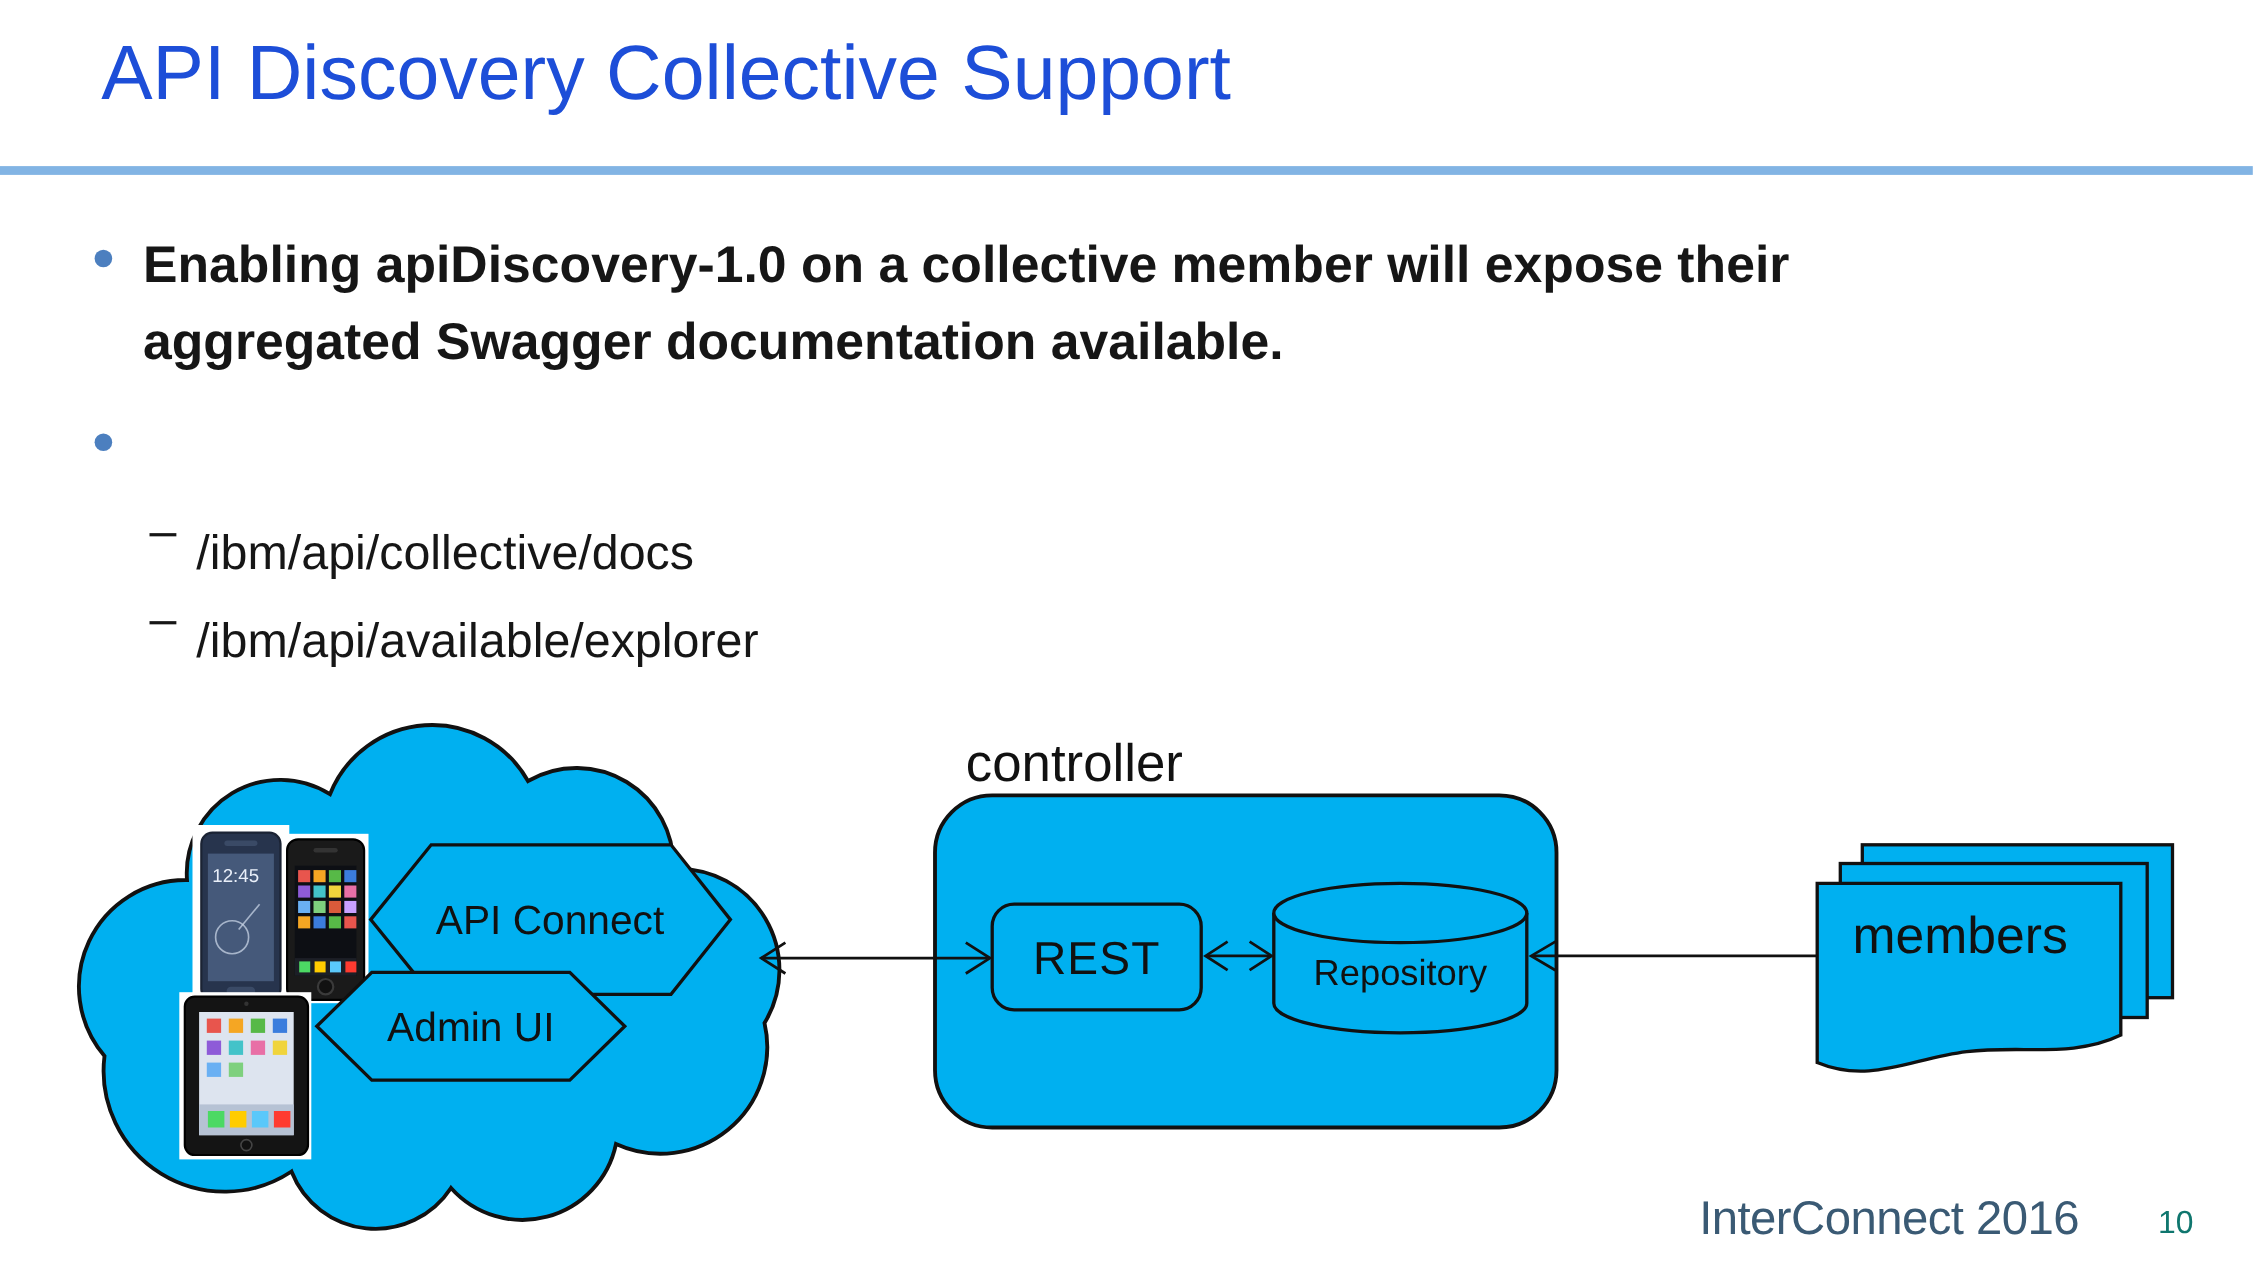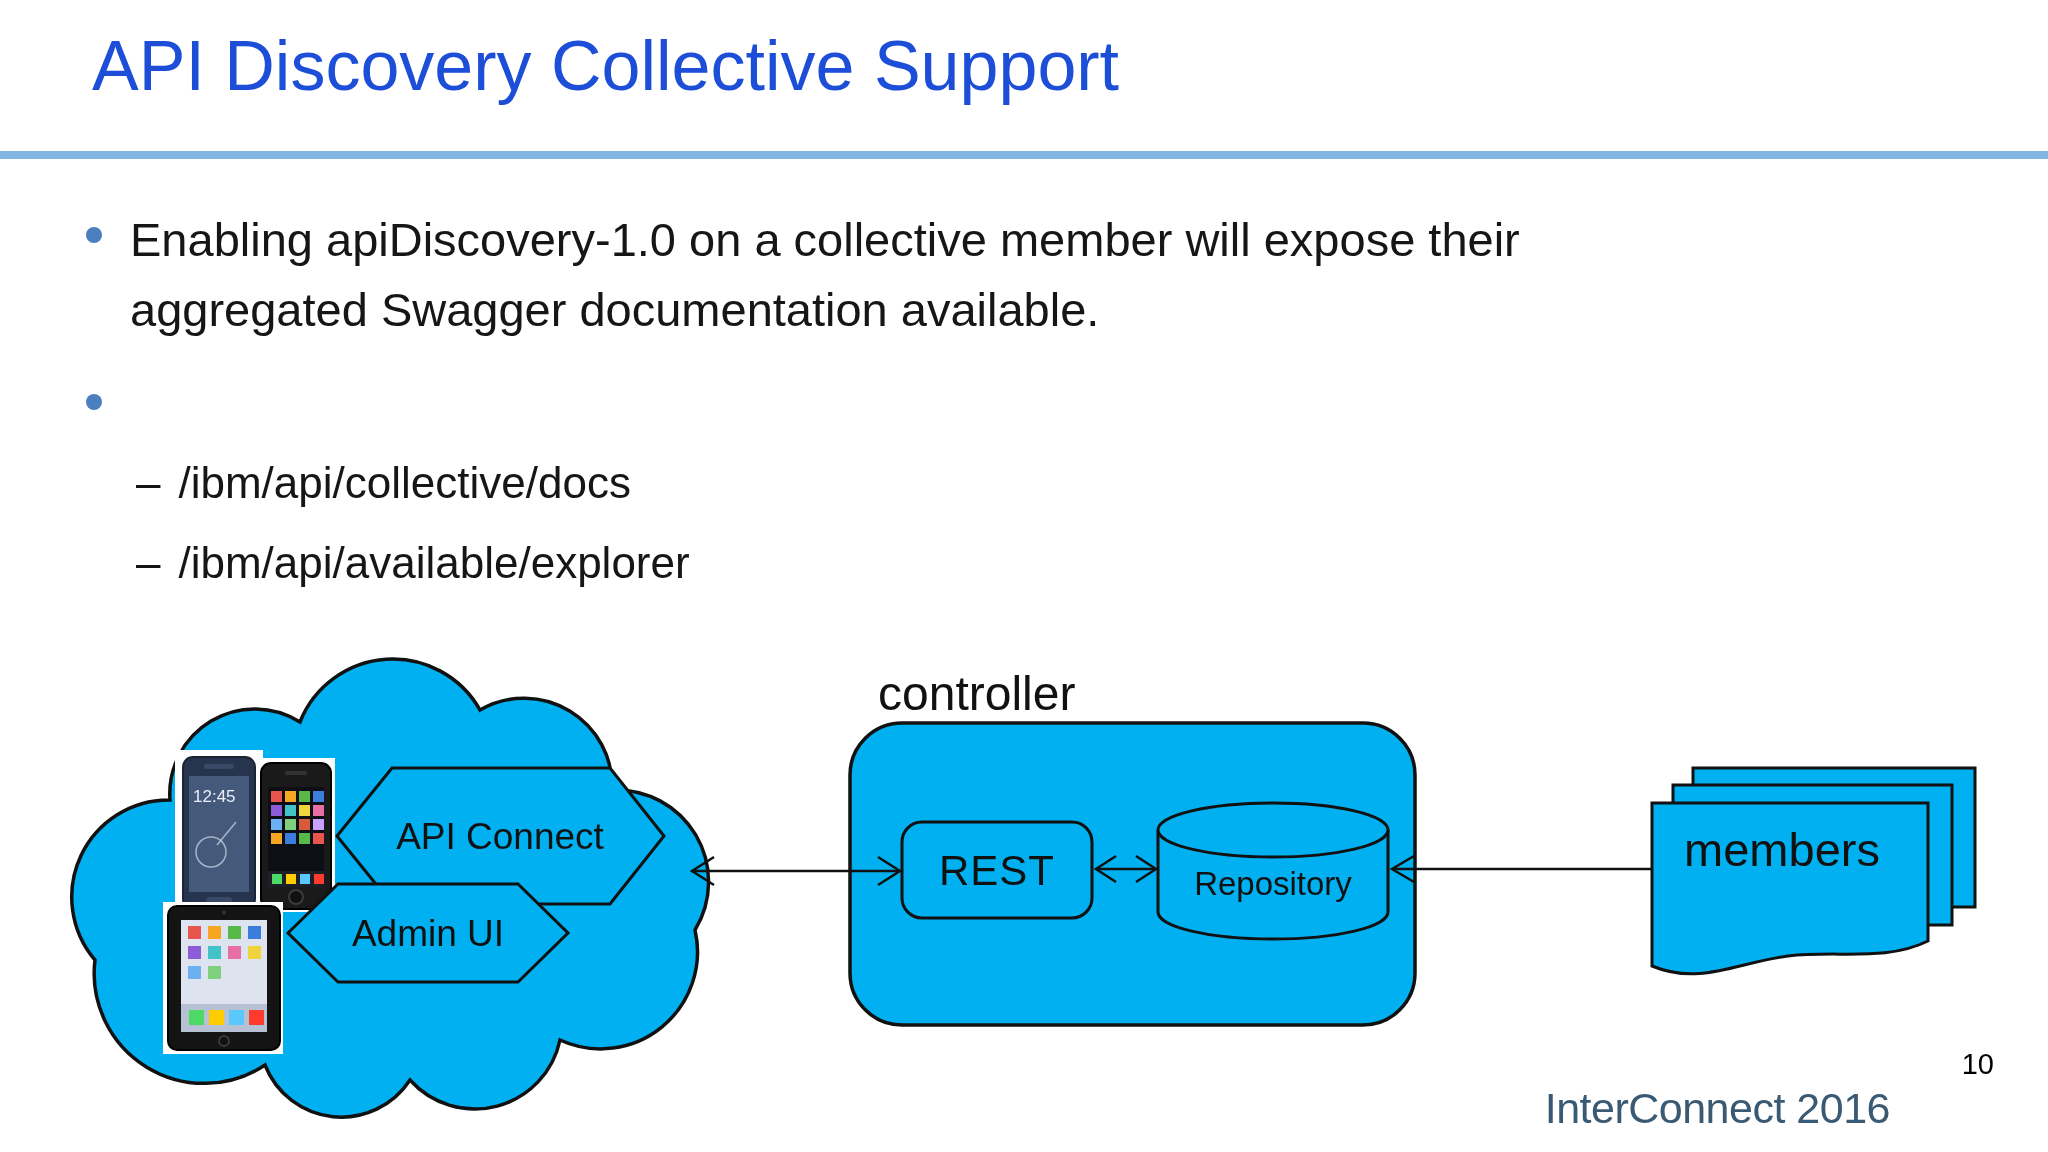--- a/index.html
+++ b/index.html
@@ -13,54 +13,54 @@
   .title {
     position:absolute; left:92px; top:26px;
     font-size:70px; line-height:1.15;
     color:#1d4ed8;
   }
   .rule {
     position:absolute; left:0; top:151px;
     width:2048px; height:8px;
     background:#82B4E4;
   }
-  .bullet-row { position:absolute; display:flex; align-items:flex-start; }
+  .bullet-row { position:absolute; display:flex; align-items:flex-start;font-weight:bold; }
   .bullet-row .dot {
     flex:0 0 auto;
     width:16px; height:16px; border-radius:50%;
     background:#4C7FBF;
     margin:22px 28px 0 0;
   }
   .btext {
     font-size:47px; line-height:70px;
     white-space:pre-line;
   }
   .b1 { left:86px; top:205px; }
   .b2 { left:86px; top:372px; }
   .sub-row { position:absolute; display:flex; align-items:flex-start; }
   .s1 { left:136px; top:452px; }
   .s2 { left:136px; top:532px; }
   .dash { font-size:44px; line-height:62px; margin-right:18px; }
-  .btext2 { font-size:44px; line-height:62px; }
+  .btext2 { font-size:44px; line-height:62px;margin-top:20px; }
   .diagram-svg { position:absolute; left:0; top:0; }
   svg text { font-family:"Liberation Sans", sans-serif; fill:#111; }
   .controller-label { font-size:48px; }
   .hex-label { font-size:37px; text-anchor:middle; }
   .rest-label { font-size:42px; text-anchor:middle; letter-spacing:1px; }
   .repo-label { font-size:33px; text-anchor:middle; }
   .members-label { font-size:47px; text-anchor:middle; }
   .time-label { font-size:17px; fill:#e9eff9; }
   .footer-brand {
     position:absolute; right:158px; top:1084px;
     font-size:43px; font-weight:400; color:#3A5A74;
     letter-spacing:-0.5px;
   }
   .page-number {
-    position:absolute; right:54px; top:1048px;
-    font-size:29px; color:#000000;
+    position:absolute; right:54px; top:1096px;
+    font-size:29px; color:#0f766e;
   }
 </style>
 </head>
 <body>
 
 <div class="title">API Discovery Collective Support</div>
 <div class="rule"></div>
 
 <div class="bullet-row b1">
   <span class="dot"></span>

